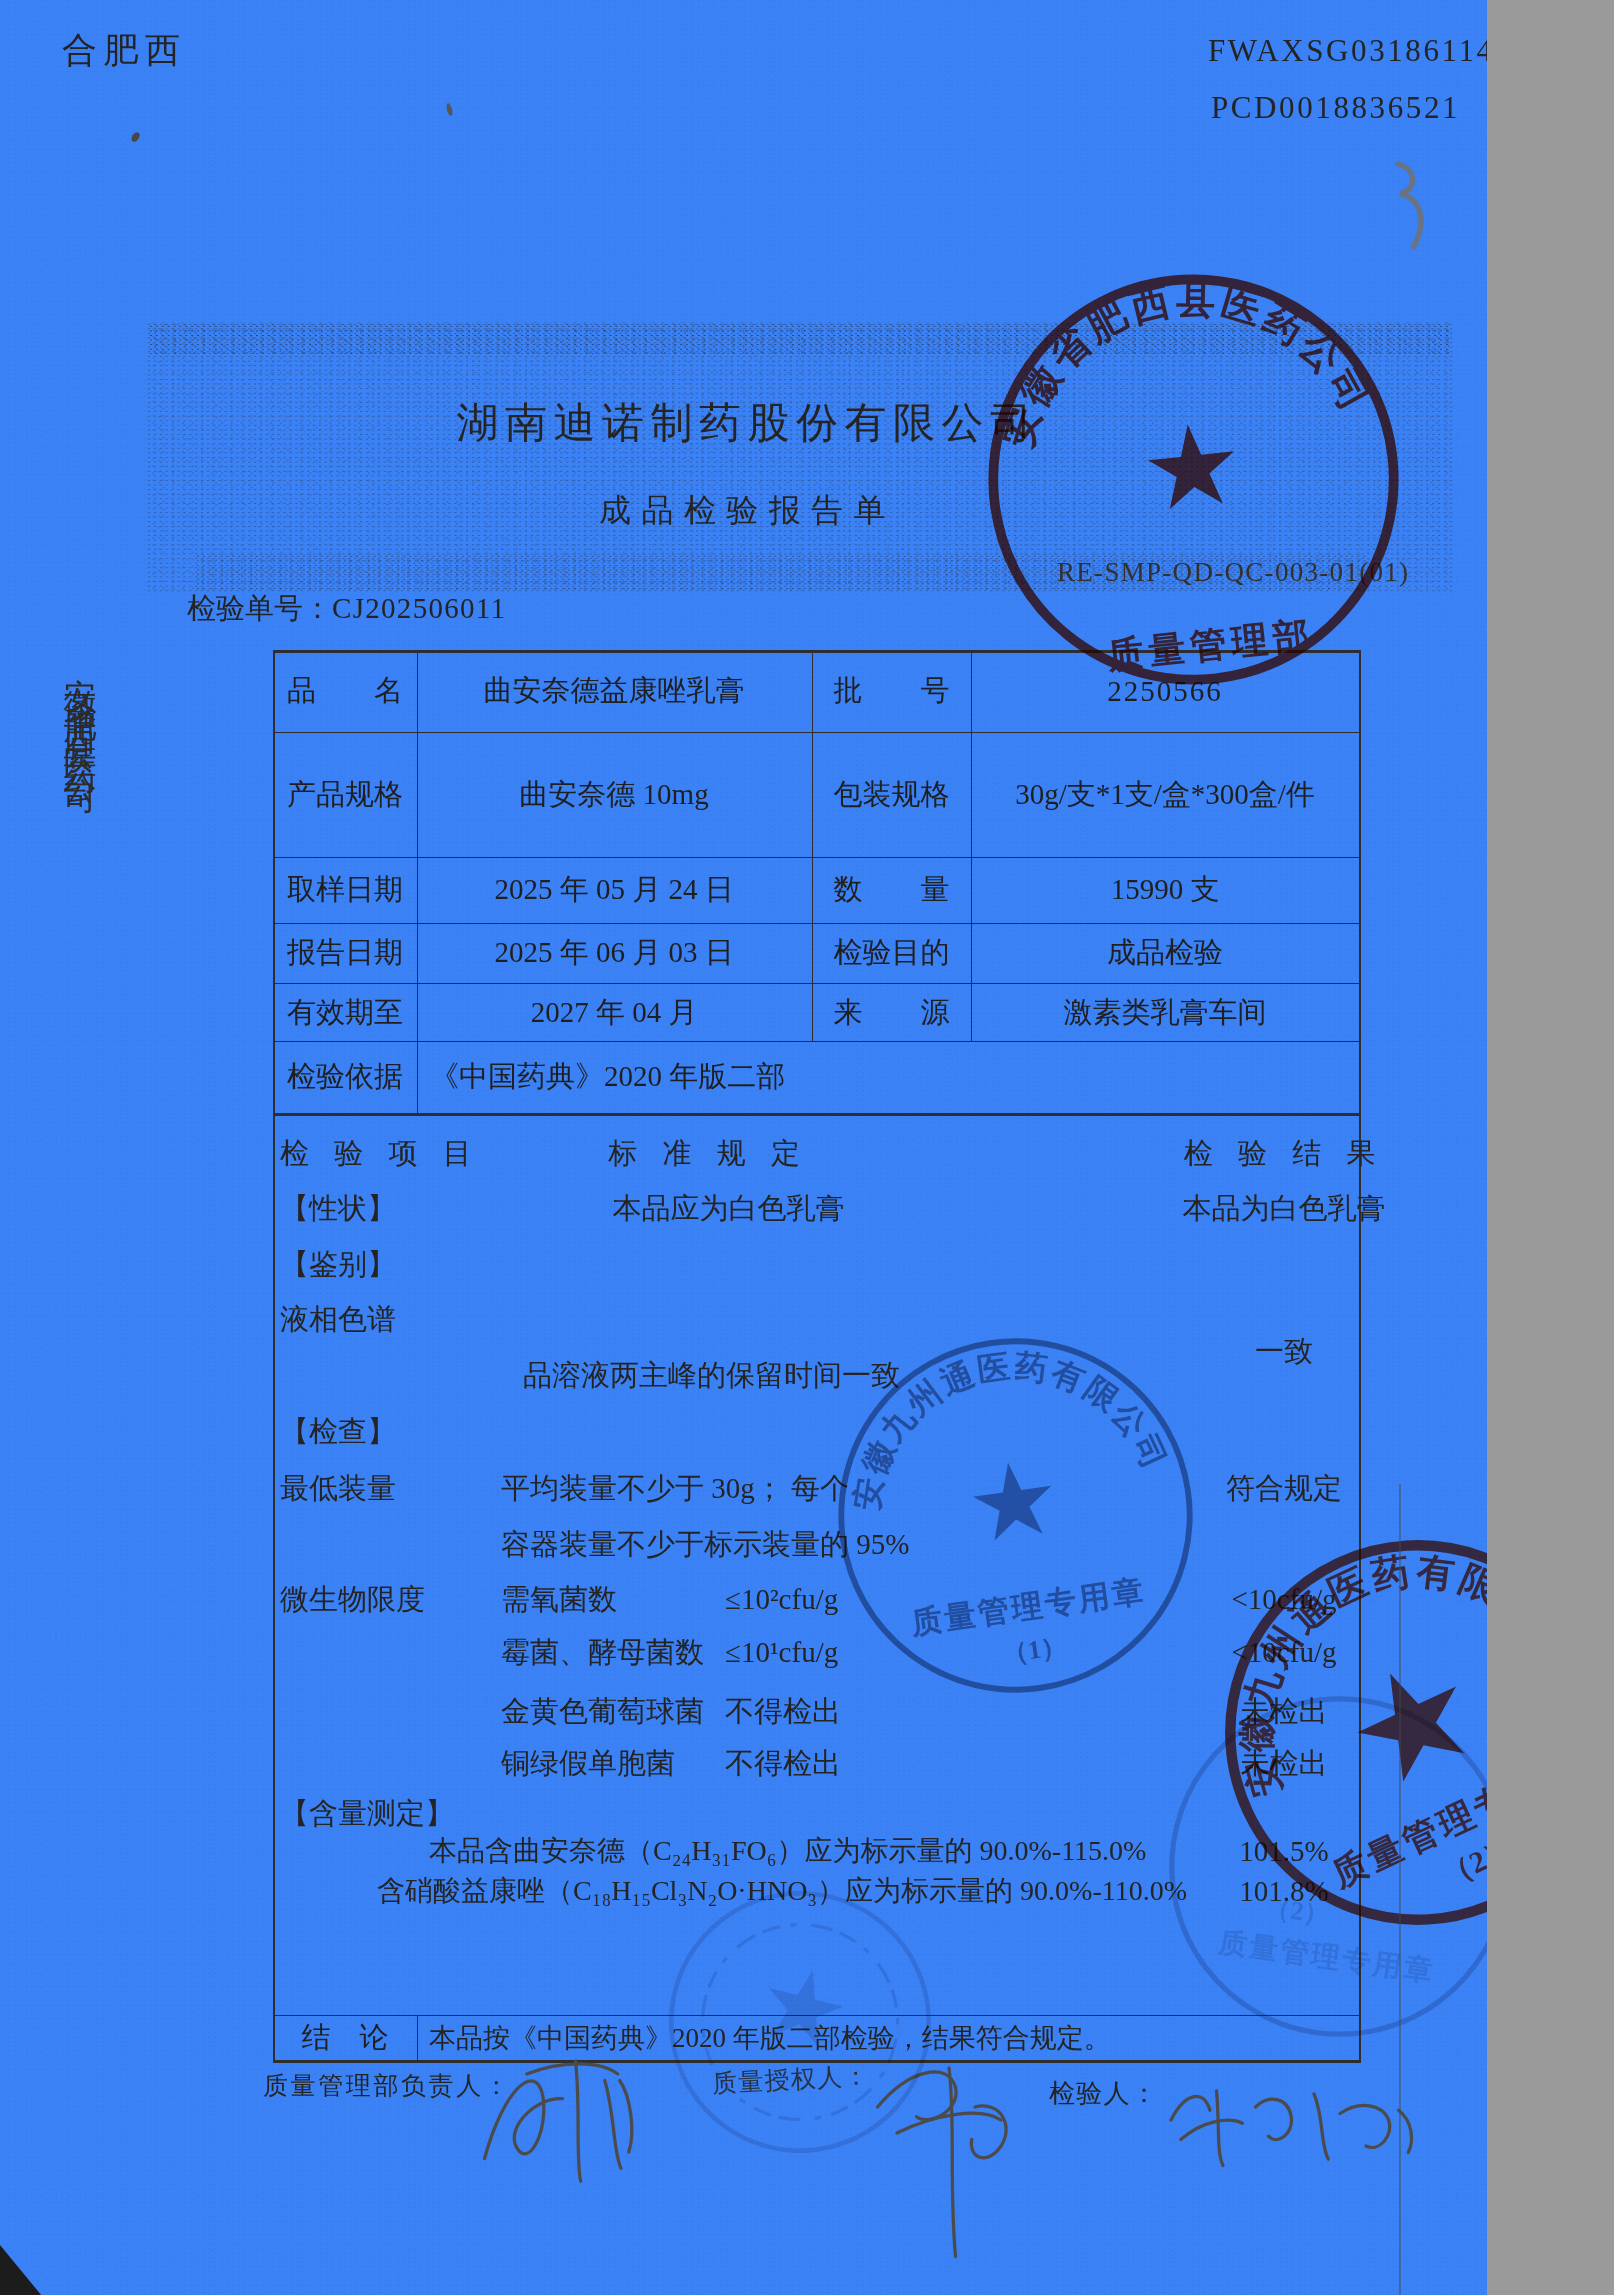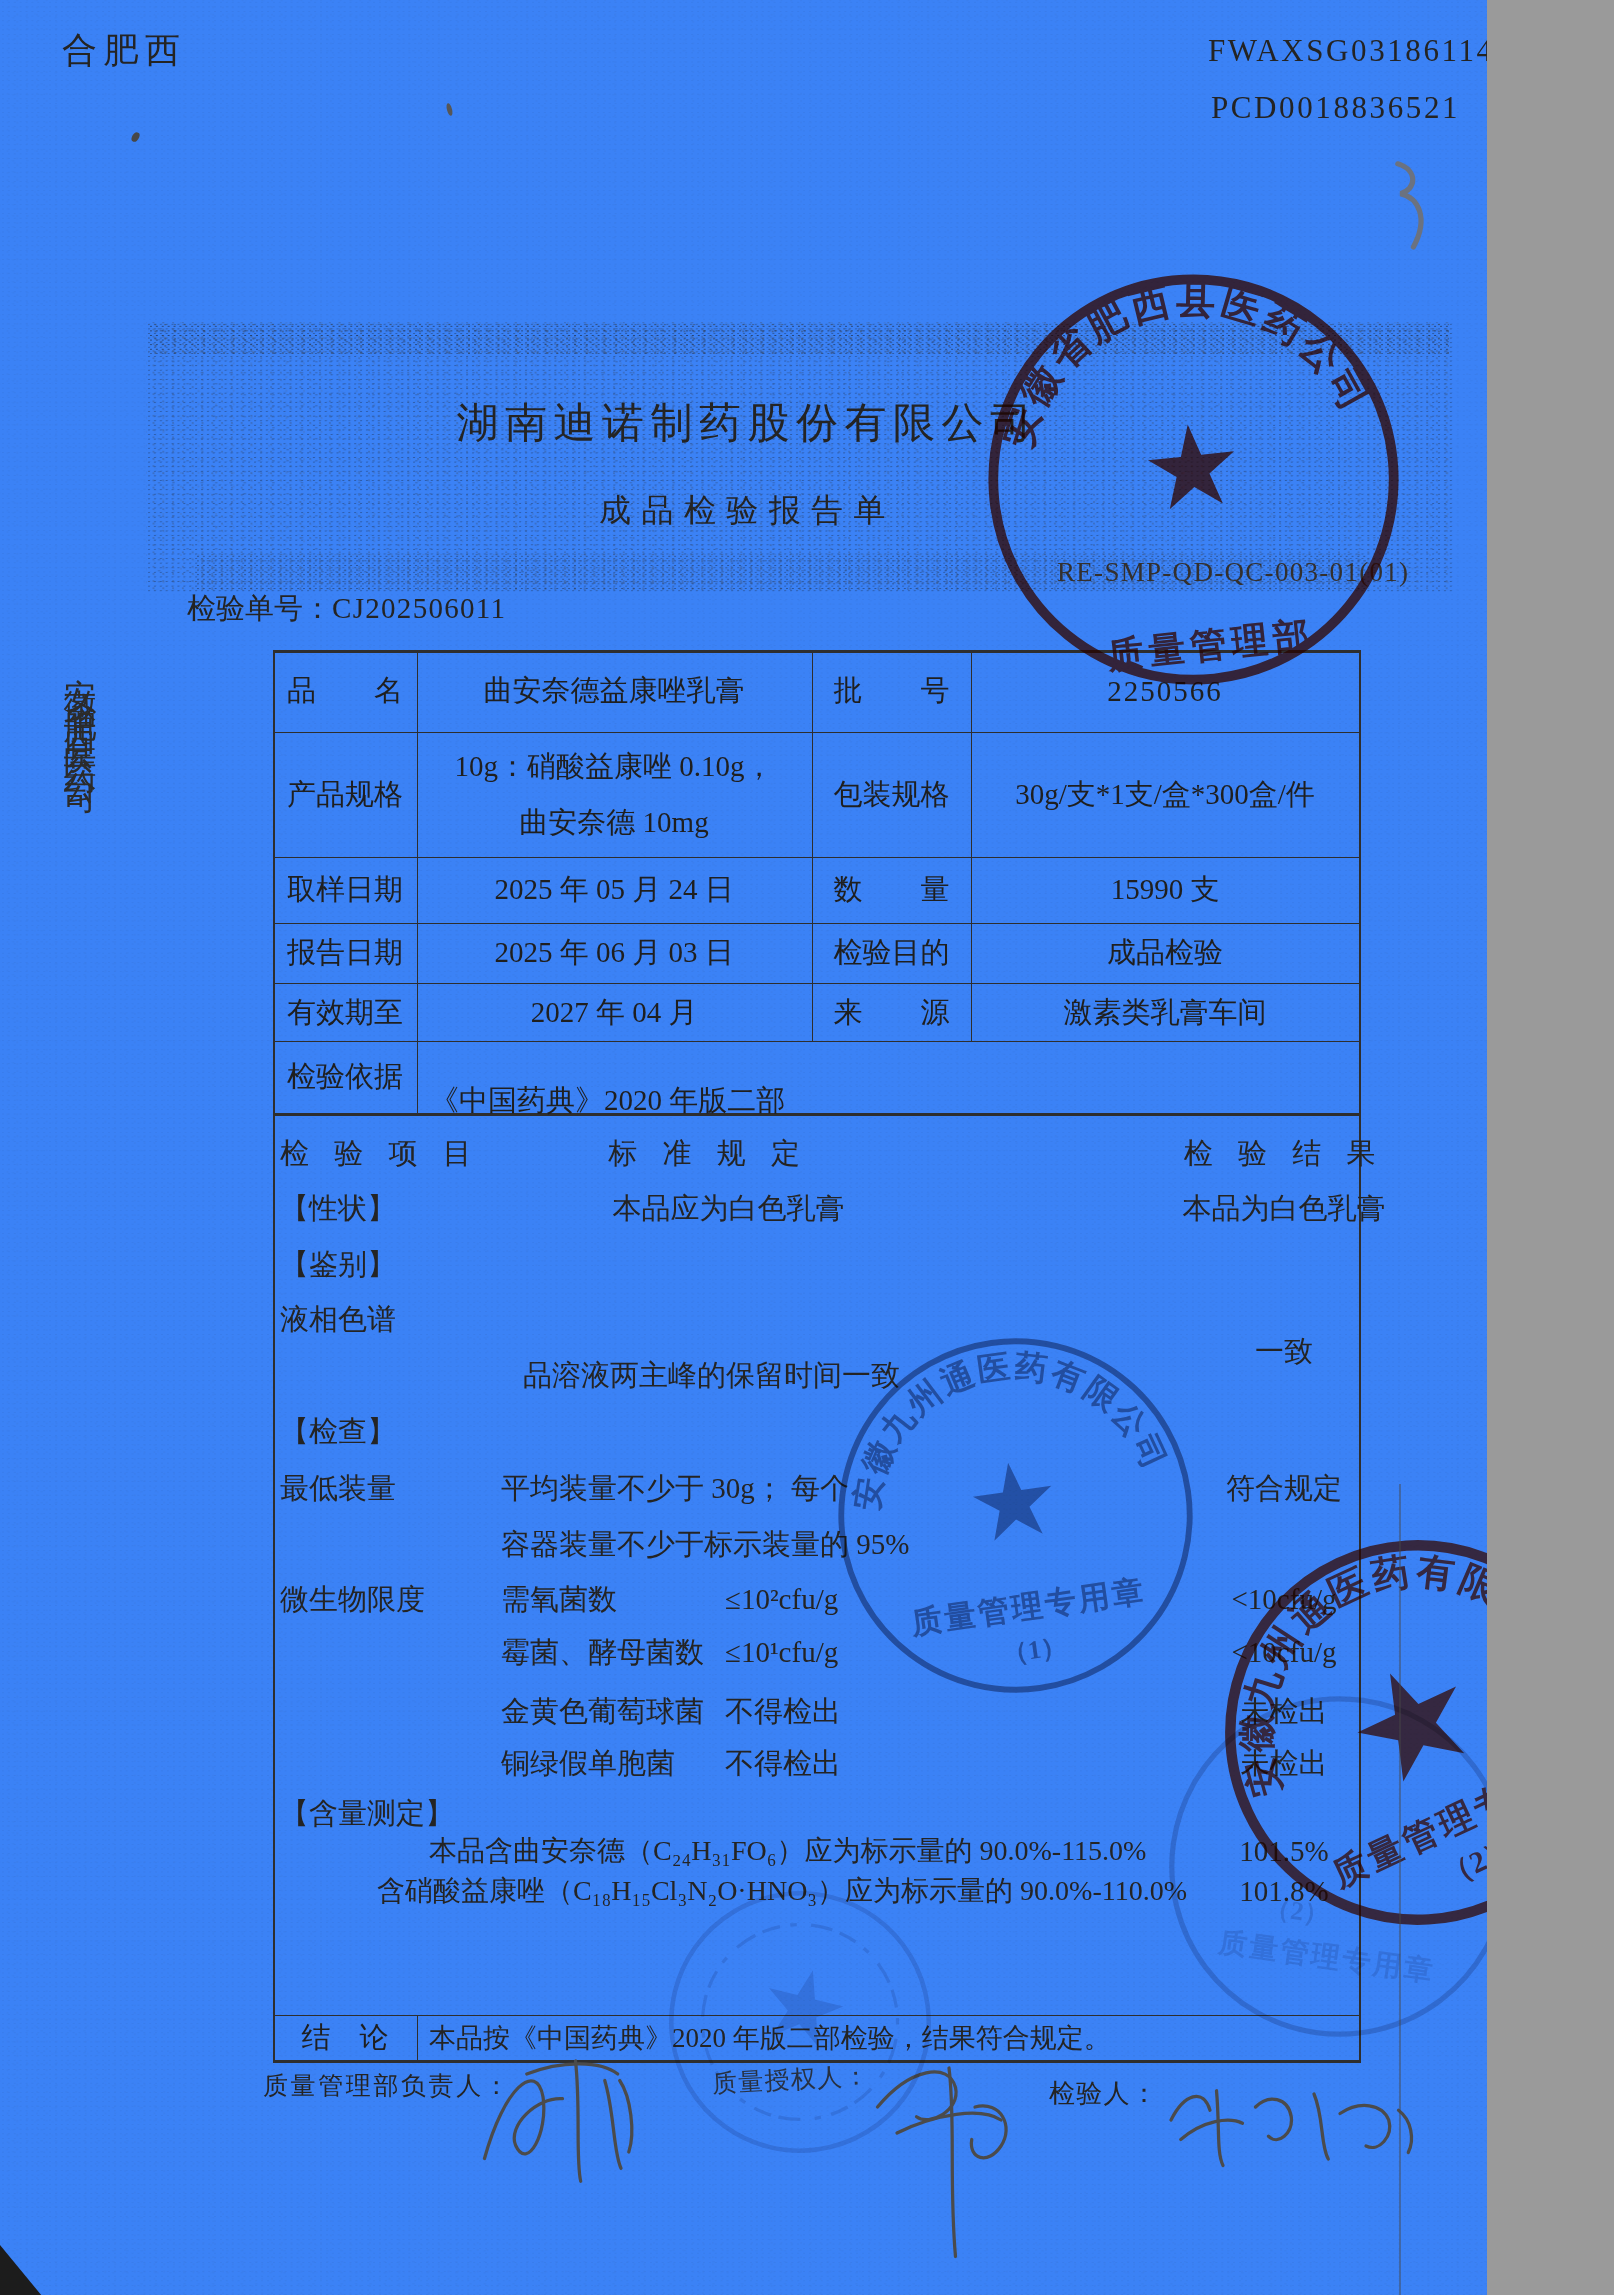--- a/index.html
+++ b/index.html
@@ -3,21 +3,21 @@
 <meta charset="utf-8">
 <style>
   html,body{margin:0;padding:0;background:#9a9a9a;}
   .page{position:relative;width:1487px;height:2295px;background:#3b82f6;overflow:hidden;
         font-family:"Liberation Serif","DejaVu Serif",serif;color:#242424;}
   .abs{position:absolute;}
   .hline{position:absolute;background:#2e2e2e;}
   .vline{position:absolute;background:#2e2e2e;}
   .cell{position:absolute;display:flex;align-items:center;justify-content:center;
         text-align:center;font-size:29px;color:#1f1f1f;white-space:nowrap;}
-  .cell.left{justify-content:flex-start;padding-left:13px;margin-top:24px;}
+  .cell.left{justify-content:flex-start;padding-left:13px;}
   .two{flex-direction:column;line-height:1.9;}
   .sline{position:absolute;height:40px;line-height:40px;font-size:29px;white-space:nowrap;color:#242424;}
   .resbox{position:absolute;width:260px;left:1154px;text-align:center;height:40px;line-height:40px;
           font-size:29px;white-space:nowrap;color:#242424;}
   .ctr{text-align:center;}
   .noise{background-image:
      radial-gradient(rgba(20,20,20,.9) 0.7px, transparent 1px),
      radial-gradient(rgba(60,60,60,.8) 0.7px, transparent 1.2px),
      radial-gradient(rgba(40,40,40,.85) 0.8px, transparent 1.3px),
      radial-gradient(rgba(90,90,90,.6) 0.7px, transparent 1px);
@@ -74,21 +74,20 @@
   <div class="vline" style="left:971px;top:650px;width:1.3px;height:391px;"></div>
   <div class="vline" style="left:417px;top:2015px;width:1.3px;height:45px;"></div>
 
   <div class="cell" style="left:273px;top:650px;width:144px;height:82px;">品　　名</div>
   <div class="cell" style="left:417px;top:650px;width:394px;height:82px;">曲安奈德益康唑乳膏</div>
   <div class="cell" style="left:812px;top:650px;width:159px;height:82px;">批　　号</div>
   <div class="cell" style="left:971px;top:650px;width:388px;height:82px;letter-spacing:2px;">2250566</div>
 
   <div class="cell" style="left:273px;top:732px;width:144px;height:125px;text-align:right;">产品规格</div>
   <div class="cell two" style="left:417px;top:732px;width:394px;height:125px;">
-    <span>10g：硝酸益康唑 0.10g，</span>
     <span>曲安奈德 10mg</span>
   </div>
   <div class="cell" style="left:812px;top:732px;width:159px;height:125px;">包装规格</div>
   <div class="cell" style="left:971px;top:732px;width:388px;height:125px;">30g/支*1支/盒*300盒/件</div>
 
   <div class="cell" style="left:273px;top:857px;width:144px;height:66px;">取样日期</div>
   <div class="cell" style="left:417px;top:857px;width:394px;height:66px;">2025 年 05 月 24 日</div>
   <div class="cell" style="left:812px;top:857px;width:159px;height:66px;">数　　量</div>
   <div class="cell" style="left:971px;top:857px;width:388px;height:66px;">15990 支</div>
 

